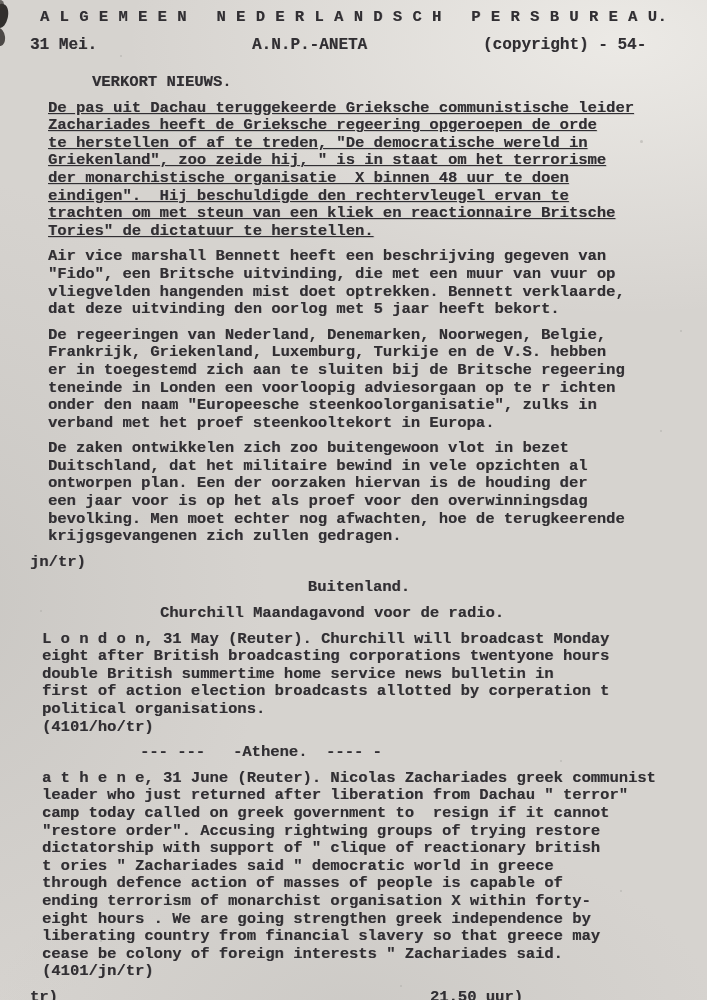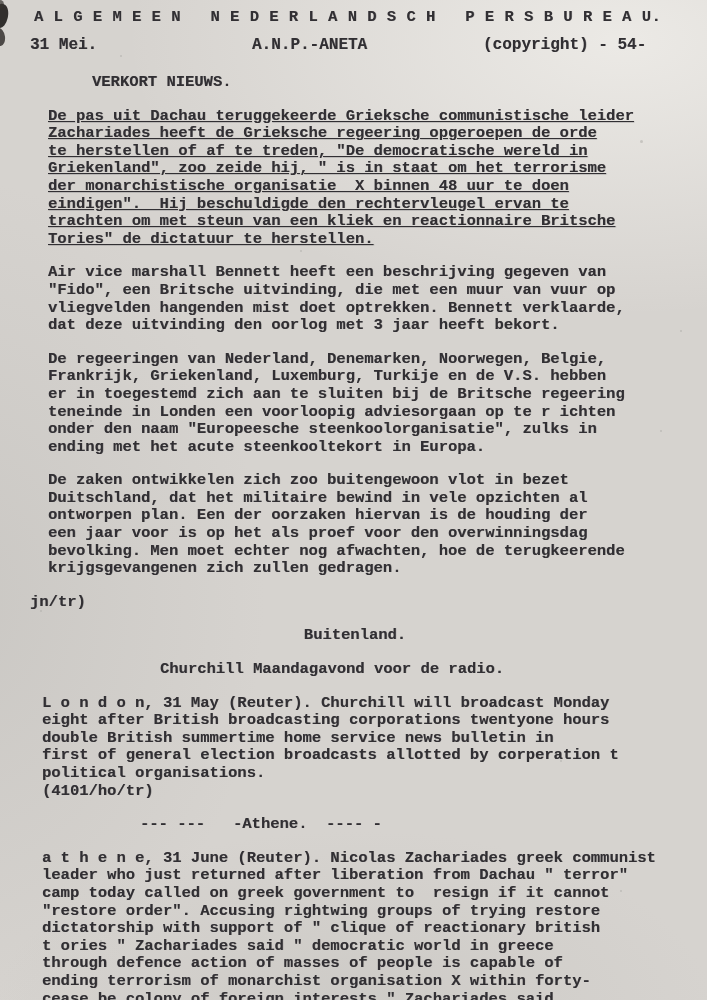--- a/index.html
+++ b/index.html
@@ -16,32 +16,32 @@
       radial-gradient(ellipse 600px 300px at 50% 101%, rgba(196,194,190,.5) 0%, rgba(196,194,190,0) 60%),
       #d6d3cf;
     color:#312f33;
   }
   .ink{
     color:#312f33;
     text-shadow:0.4px 0.4px 0.6px rgba(46,44,48,.45);
     font-weight:bold;
   }
   .agency-line{
-    position:absolute;left:34px;top:8px;
+    position:absolute;left:40px;top:8px;
     font-size:15.5px;letter-spacing:0.5px;white-space:pre;
   }
   .header-row{position:absolute;left:0;top:36px;width:707px;height:20px;}
   .header-row span{position:absolute;font-size:16px;white-space:pre;}
   .hdr-date{left:30px;}
   .hdr-abbrev{left:252px;}
   .hdr-copyright{left:483px;}
   #blocks{
     position:absolute;left:48px;top:54px;width:640px;
   }
-  .block{margin:16px;}
+  .block{margin:8px;}
   .line{
     white-space:pre;
     font-size:15.5px;
     line-height:17.6px;
     min-height:17.6px;
   }
   
   .smudge-a{position:absolute;left:-5px;top:4px;width:13px;height:24px;
     background:#201d1b;border-radius:40% 60% 55% 45%;transform:rotate(12deg);opacity:.9;}
   .smudge-b{position:absolute;left:-6px;top:28px;width:11px;height:18px;
@@ -79,29 +79,29 @@
         <div class="line ink">Griekenland", zoo zeide hij, " is in staat om het terrorisme</div>
         <div class="line ink">der monarchistische organisatie  X binnen 48 uur te doen</div>
         <div class="line ink">eindigen".  Hij beschuldigde den rechtervleugel ervan te</div>
         <div class="line ink">trachten om met steun van een kliek en reactionnaire Britsche</div>
         <div class="line ink">Tories" de dictatuur te herstellen.</div>
       </div>
       <div class="block" style="margin-top: 8px; margin-left: 0px;">
         <div class="line ink">Air vice marshall Bennett heeft een beschrijving gegeven van</div>
         <div class="line ink">"Fido", een Britsche uitvinding, die met een muur van vuur op</div>
         <div class="line ink">vliegvelden hangenden mist doet optrekken. Bennett verklaarde,</div>
-        <div class="line ink">dat deze uitvinding den oorlog met 3 jaar heeft bekort.</div>
+        <div class="line ink">dat deze uitvinding den oorlog met 5 jaar heeft bekort.</div>
       </div>
       <div class="block" style="margin-top: 8px; margin-left: 0px;">
         <div class="line ink">De regeeringen van Nederland, Denemarken, Noorwegen, Belgie,</div>
         <div class="line ink">Frankrijk, Griekenland, Luxemburg, Turkije en de V.S. hebben</div>
         <div class="line ink">er in toegestemd zich aan te sluiten bij de Britsche regeering</div>
         <div class="line ink">teneinde in Londen een voorloopig adviesorgaan op te r ichten</div>
         <div class="line ink">onder den naam "Europeesche steenkoolorganisatie", zulks in</div>
-        <div class="line ink">ending met het acute steenkooltekort in Europa.</div>
+        <div class="line ink">verband met het proef steenkooltekort in Europa.</div>
       </div>
       <div class="block" style="margin-top: 8px; margin-left: 0px;">
         <div class="line ink">De zaken ontwikkelen zich zoo buitengewoon vlot in bezet</div>
         <div class="line ink">Duitschland, dat het militaire bewind in vele opzichten al</div>
         <div class="line ink">ontworpen plan. Een der oorzaken hiervan is de houding der</div>
         <div class="line ink">een jaar voor is op het als proef voor den overwinningsdag</div>
         <div class="line ink">bevolking. Men moet echter nog afwachten, hoe de terugkeerende</div>
         <div class="line ink">krijgsgevangenen zich zullen gedragen.</div>
       </div>
       <div class="block" style="margin-top: 8px; margin-left: -18px;">
@@ -110,36 +110,38 @@
       <div class="block" style="margin-top: 8px; margin-left: -10px; text-align: center;">
         <div class="line ink">Buitenland.</div>
       </div>
       <div class="block" style="margin-top: 0px; margin-left: 112px;">
         <div class="line ink">Churchill Maandagavond voor de radio.</div>
       </div>
       <div class="block" style="margin-top: 0px; margin-left: -6px;">
         <div class="line ink">L o n d o n, 31 May (Reuter). Churchill will broadcast Monday</div>
         <div class="line ink">eight after British broadcasting corporations twentyone hours</div>
         <div class="line ink">double British summertime home service news bulletin in</div>
-        <div class="line ink">first of general election broadcasts allotted by corperation t</div>
+        <div class="line ink">first of action election broadcasts allotted by corperation t</div>
         <div class="line ink">political organisations.</div>
         <div class="line ink">(4101/ho/tr)</div>
       </div>
       <div class="block" style="margin-top: 6px; margin-left: 92px;">
         <div class="line ink">--- ---   -Athene.  ---- -</div>
       </div>
       <div class="block" style="margin-top: 0px; margin-left: -6px;">
         <div class="line ink">a t h e n e, 31 June (Reuter). Nicolas Zachariades greek communist</div>
         <div class="line ink">leader who just returned after liberation from Dachau " terror"</div>
         <div class="line ink">camp today called on greek government to  resign if it cannot</div>
         <div class="line ink">"restore order". Accusing rightwing groups of trying restore</div>
         <div class="line ink">dictatorship with support of " clique of reactionary british</div>
         <div class="line ink">t ories " Zachariades said " democratic world in greece</div>
         <div class="line ink">through defence action of masses of people is capable of</div>
         <div class="line ink">ending terrorism of monarchist organisation X within forty-</div>
+        <div class="line ink">eight hours . We are going strengthen greek independence by</div>
+        <div class="line ink">liberating country from financial slavery so that greece may</div>
         <div class="line ink">cease be colony of foreign interests " Zachariades said.</div>
         <div class="line ink">(4101/jn/tr)</div>
       </div>
       <div class="block" style="margin-top: 8px; margin-left: -18px;">
         <div class="line ink">tr)                                        21.50 uur)</div>
       </div>
     </div>
 
 <div class="speckle" style="left: 120px; top: 55px; width: 2px; height: 2px;"></div>
     <div class="speckle" style="left: 300px; top: 250px; width: 2px; height: 2px;"></div>

